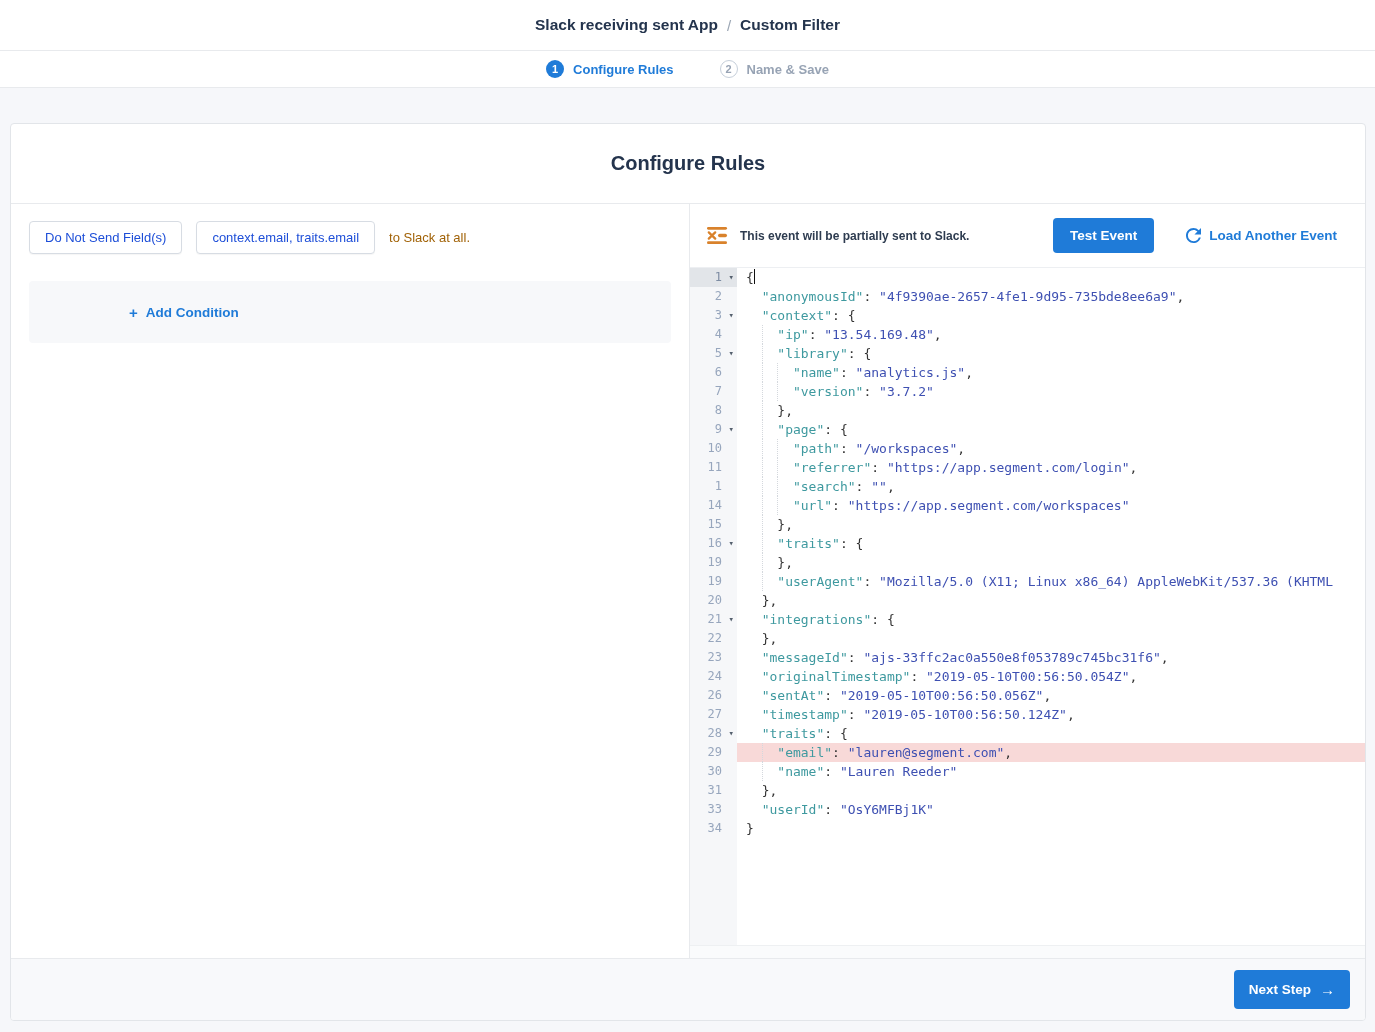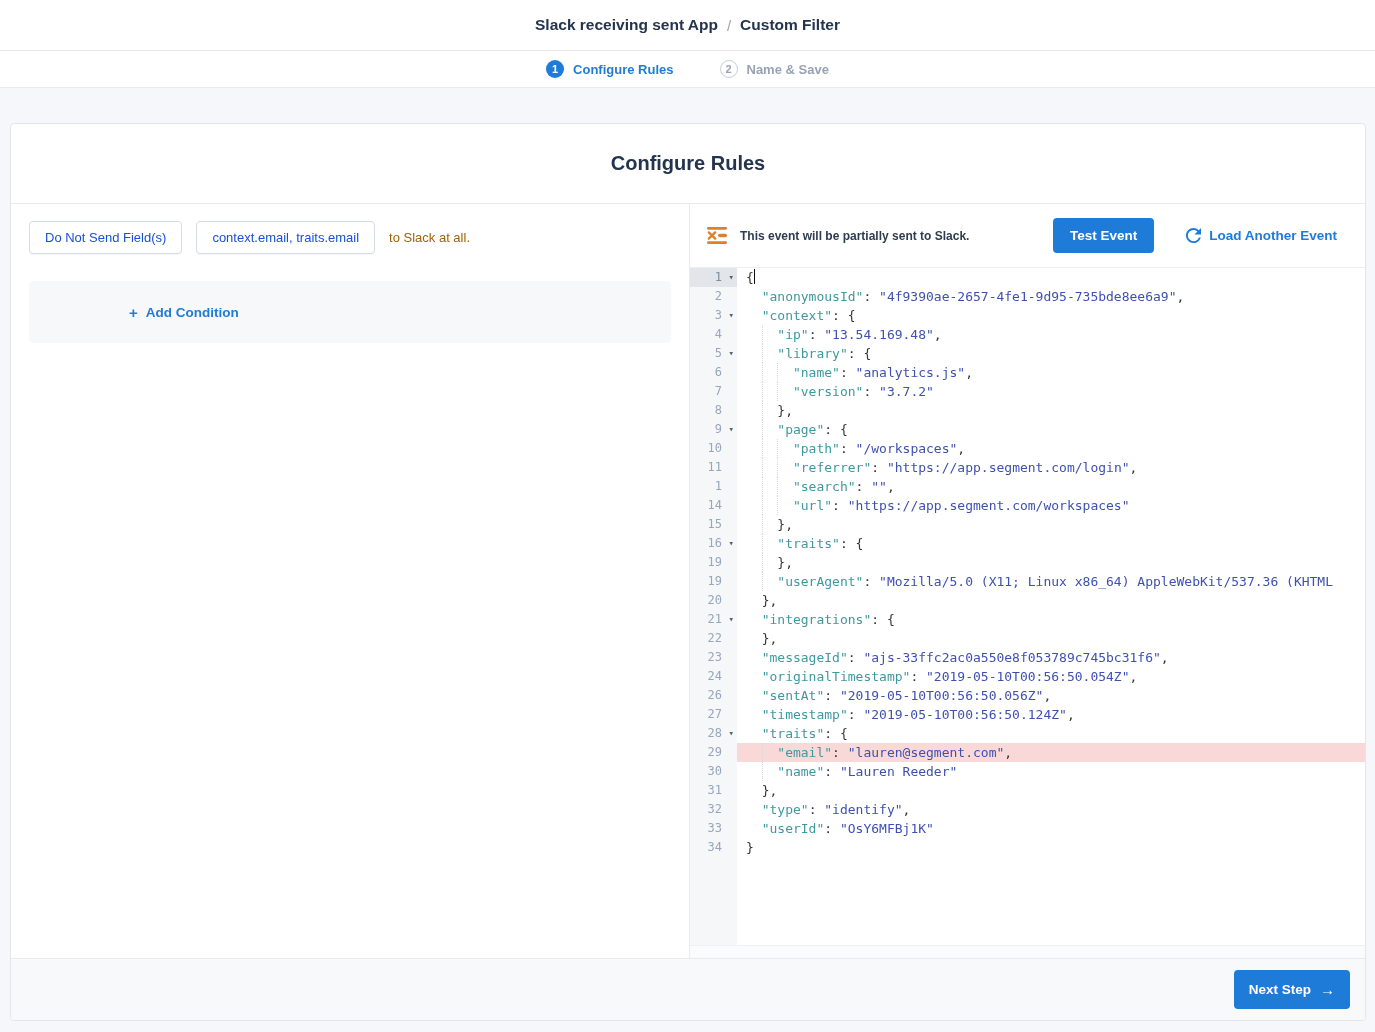--- a/index.html
+++ b/index.html
@@ -299,24 +299,20 @@
             </div>
             <div class="cl">
               <div class="gut">30</div>
               <div class="code"><span class="guide" style="left: 24.6px;"></span><span class="t-p">    </span><span class="t-k">"name"</span><span class="t-p">: </span><span class="t-s">"Lauren Reeder"</span></div>
             </div>
             <div class="cl">
               <div class="gut">31</div>
               <div class="code"><span class="t-p">  },</span></div>
             </div>
             <div class="cl">
-              <div class="gut">32</div>
-              <div class="code"><span class="t-p">  </span><span class="t-k">"type"</span><span class="t-p">: </span><span class="t-s">"identify"</span><span class="t-p">,</span></div>
-            </div>
-            <div class="cl">
               <div class="gut">33</div>
               <div class="code"><span class="t-p">  </span><span class="t-k">"userId"</span><span class="t-p">: </span><span class="t-s">"OsY6MFBj1K"</span></div>
             </div>
             <div class="cl">
               <div class="gut">34</div>
               <div class="code"><span class="t-p">}</span></div>
             </div>
           </div>
       </div>
       <div class="scroll-track"></div>

